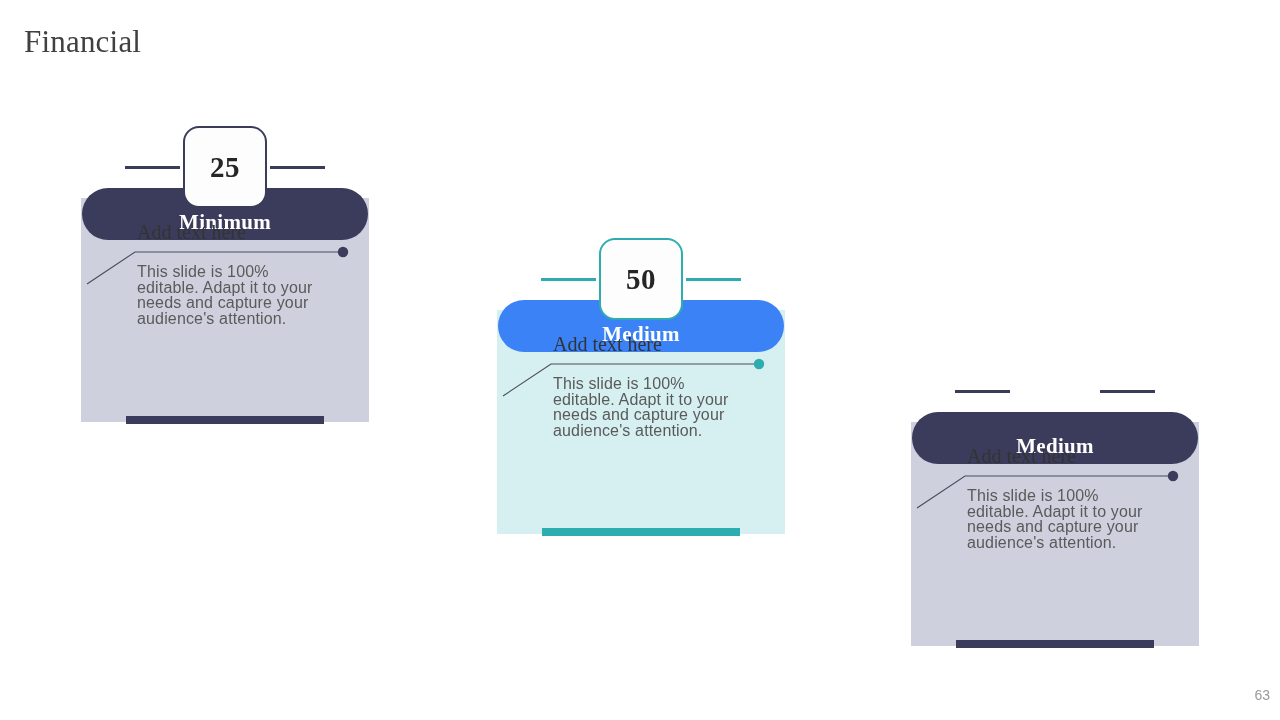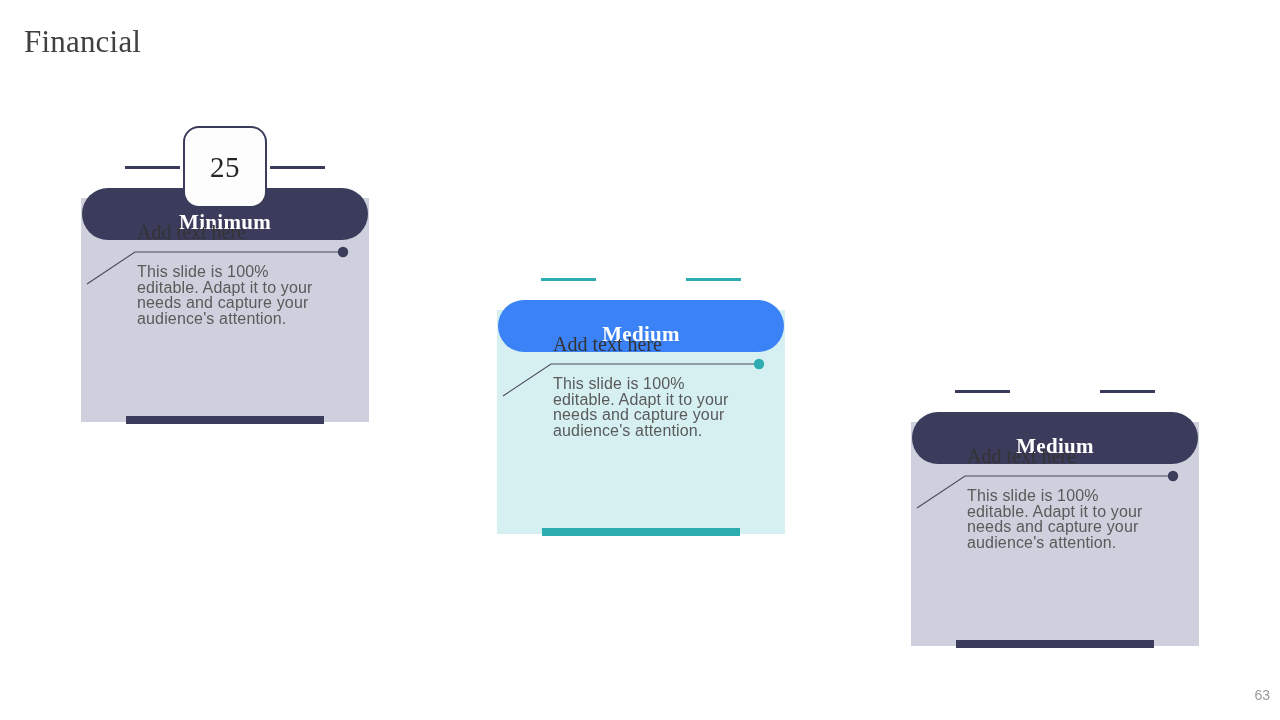--- a/index.html
+++ b/index.html
@@ -102,21 +102,21 @@
     border: 2px solid #3b3c5c;
     border-radius: 16px;
     box-sizing: border-box;
     display: flex;
     align-items: center;
     justify-content: center;
     z-index: 4;
   }
   .badge-value {
     font-family: "Liberation Serif", serif;
-    font-weight: normal;
+    font-weight: bold;
     font-size: 29px;
     line-height: 30px;
     color: #262626;
     letter-spacing: 0.5px;
   }
 
   
   .content {
     position: absolute;
     left: 0;
@@ -202,20 +202,23 @@
 
     <div class="card-body" style="background: rgb(214, 240, 241);"></div>
 
     <div class="card-header" style="background: #3b82f6;">
       <span class="card-header-label">Medium</span>
     </div>
 
     <div class="badge-row">
       <span class="badge-rule left" style="background: rgb(46, 173, 176);"></span>
       <span class="badge-rule right" style="background: rgb(46, 173, 176);"></span>
+      <div class="badge" style="border-color: rgb(46, 173, 176); background: rgb(253, 253, 253);">
+        <span class="badge-value" style="color: rgb(38, 38, 38);">50</span>
+      </div>
     </div>
 
     <div class="content">
       <div class="content-heading" style="color: rgb(51, 51, 51);">Add text here</div>
 
       <svg class="connector" viewBox="0 0 288 56" width="288" height="56" preserveAspectRatio="none">
         <path class="conn-path" d="M6 46 L54 14 L262 14" fill="none" stroke="#4a4a5c" stroke-width="1.1"></path>
         <circle class="conn-dot" cx="262" cy="14" r="5.2" fill="#2eadb0"></circle>
       </svg>
 

